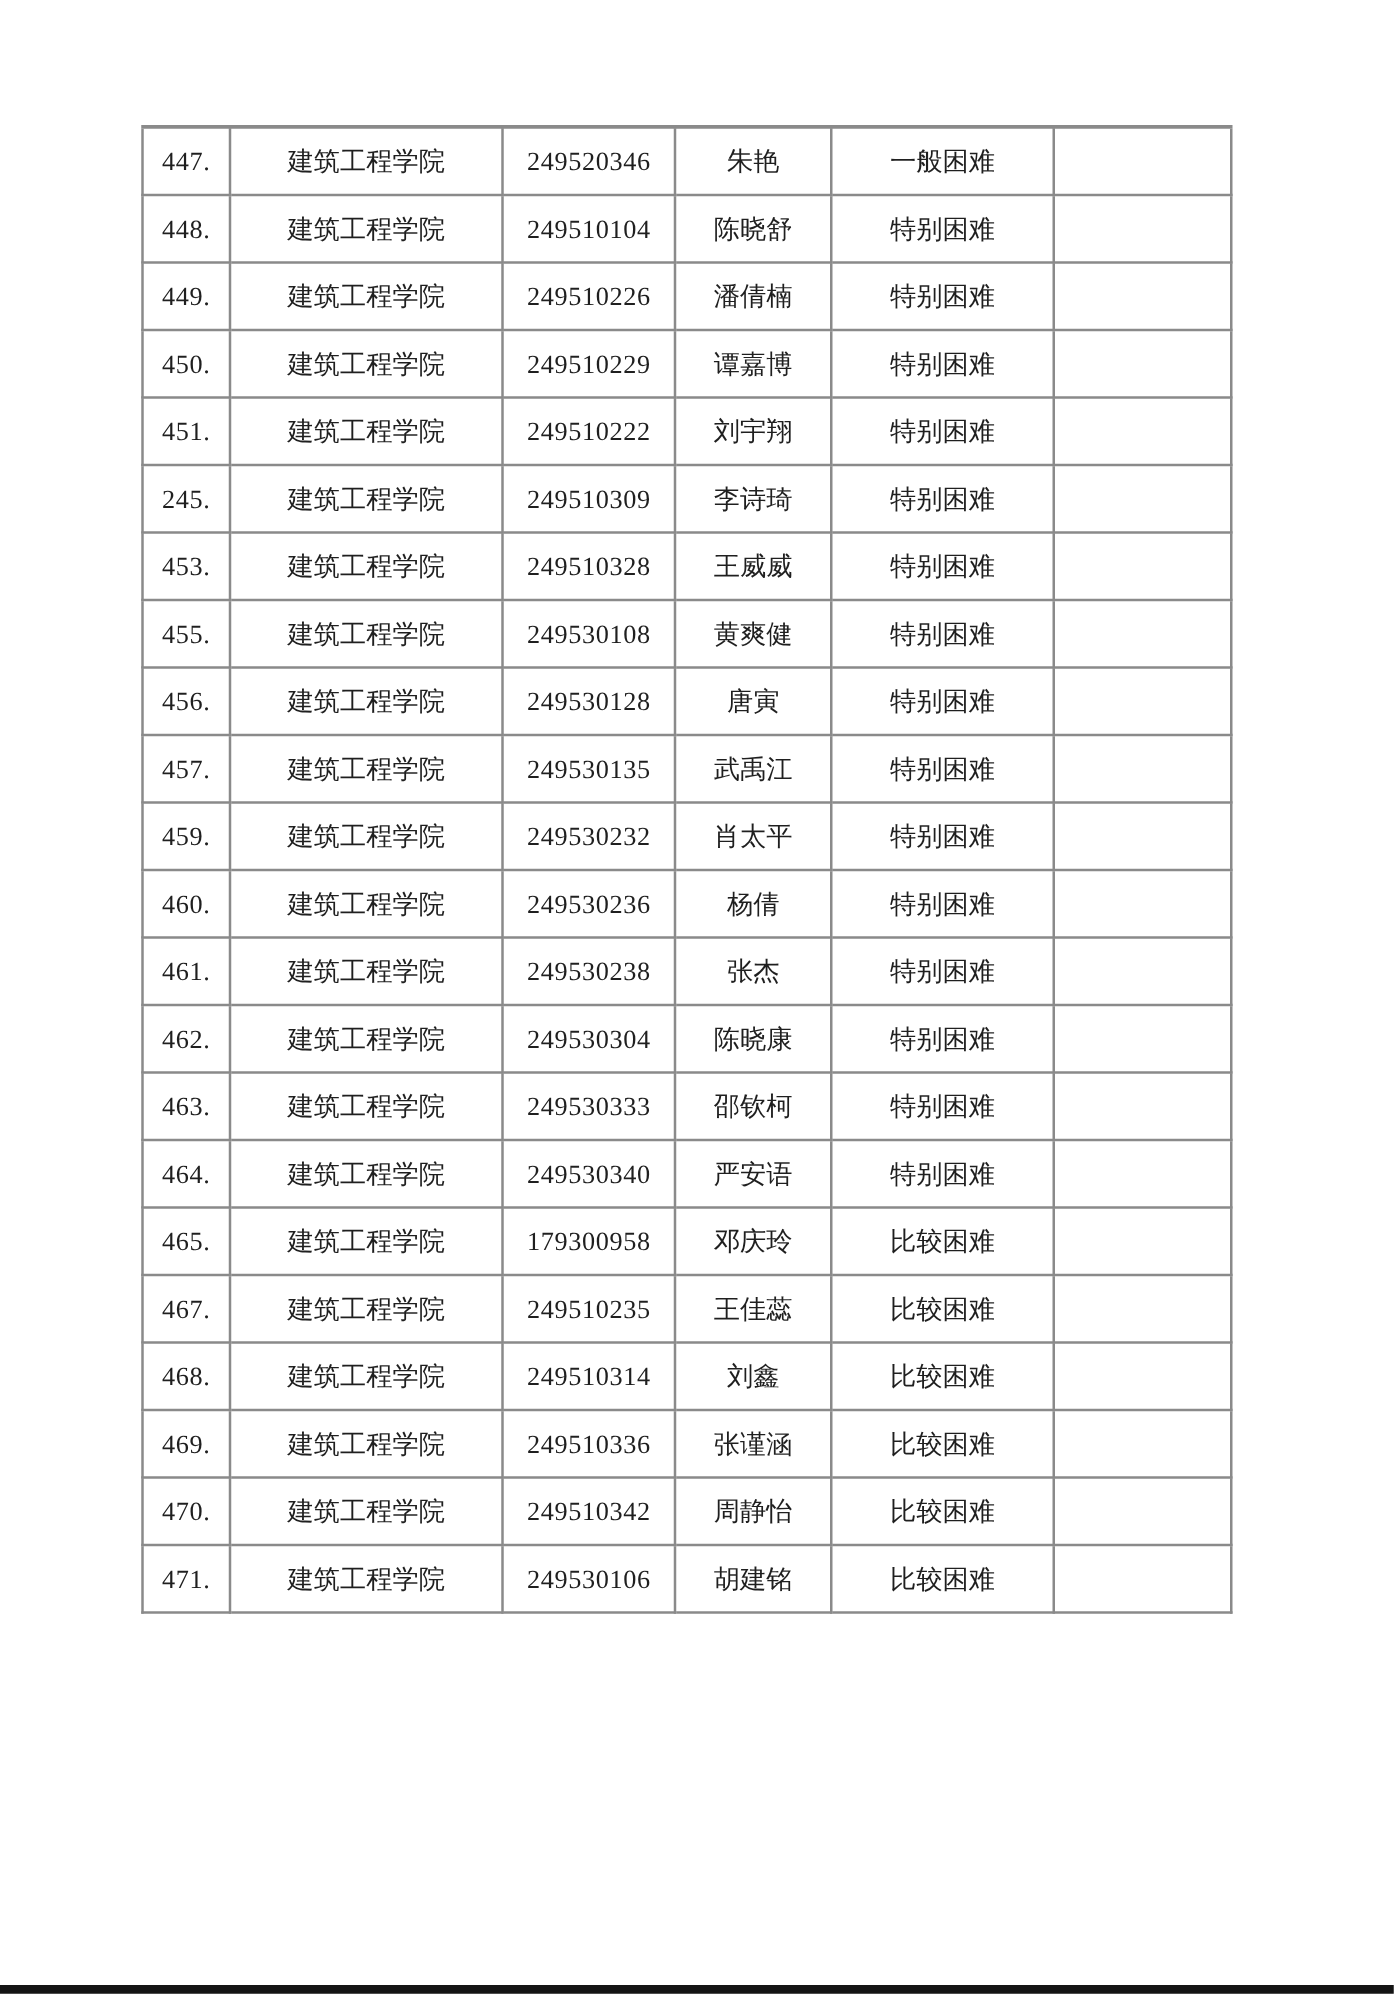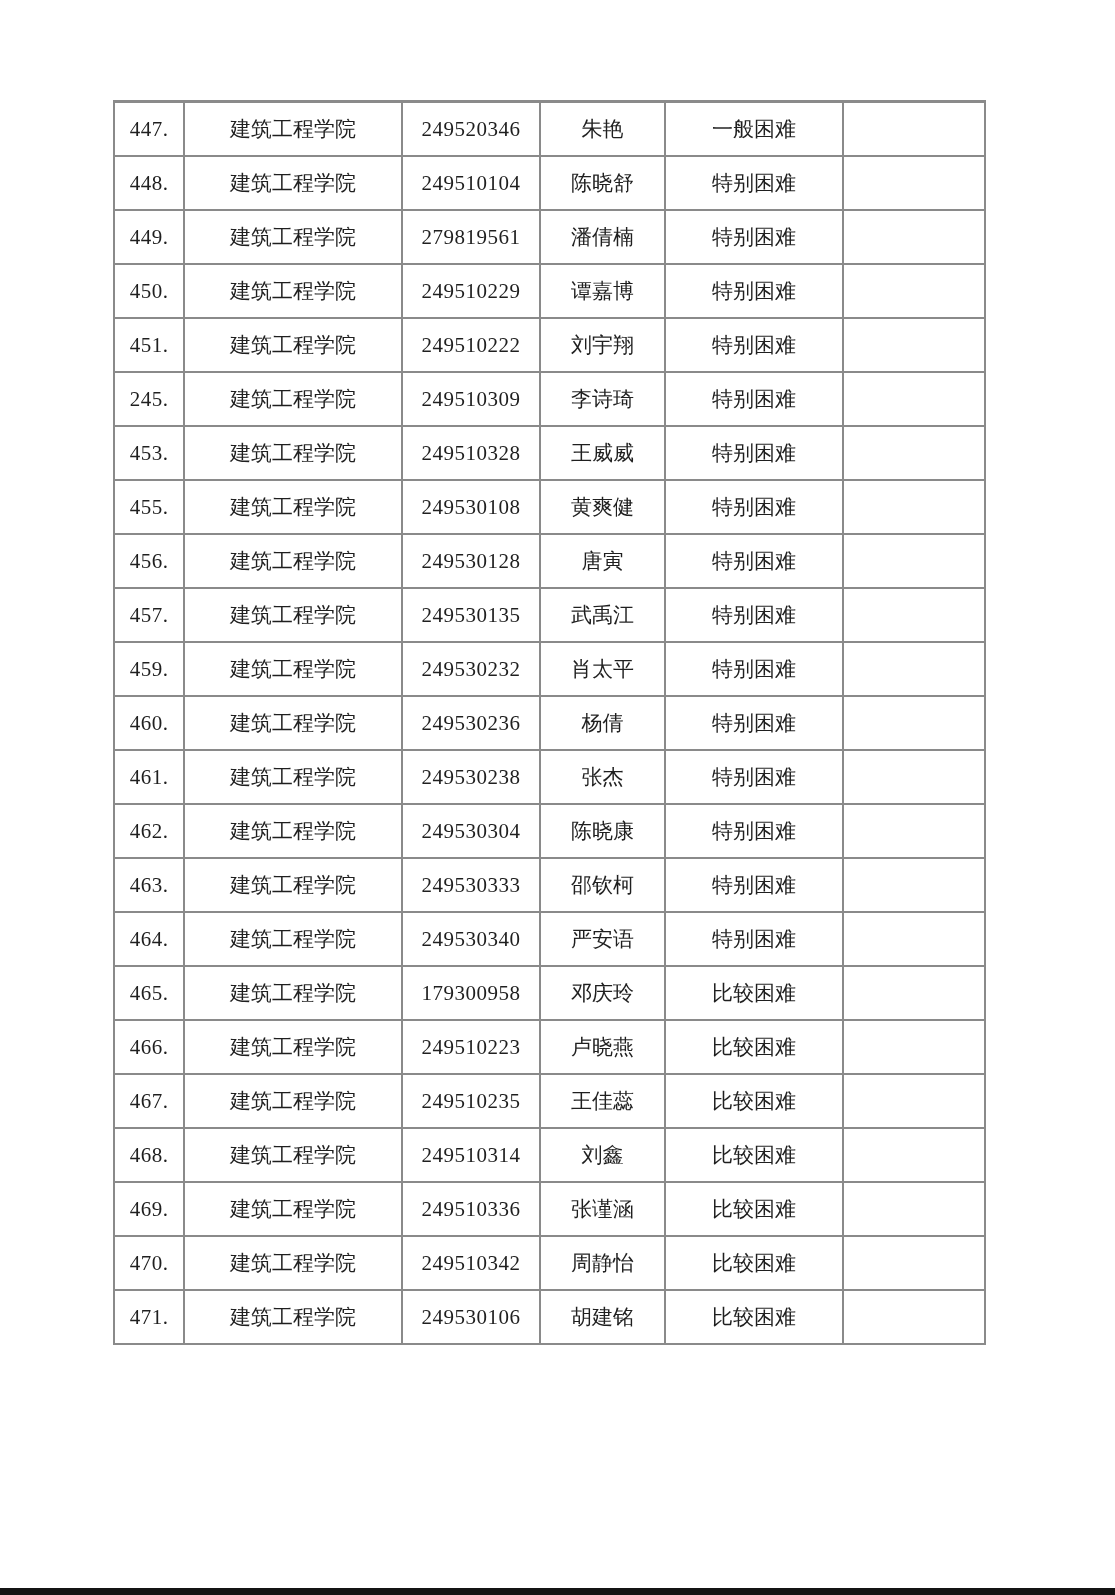--- a/index.html
+++ b/index.html
@@ -106,21 +106,21 @@
       </td>
     </tr>
         <tr>
       <td class="cell-index">
         <span>449.</span>
       </td>
       <td class="cell-college">
         <span>建筑工程学院</span>
       </td>
       <td class="cell-id">
-        <span>279819561</span>
+        <span>249510226</span>
       </td>
       <td class="cell-name">
         <span>潘倩楠</span>
       </td>
       <td class="cell-category">
         <span>特别困难</span>
       </td>
       <td class="cell-note">
         <span></span>
       </td>
@@ -390,40 +390,20 @@
         <span>465.</span>
       </td>
       <td class="cell-college">
         <span>建筑工程学院</span>
       </td>
       <td class="cell-id">
         <span>179300958</span>
       </td>
       <td class="cell-name">
         <span>邓庆玲</span>
-      </td>
-      <td class="cell-category">
-        <span>比较困难</span>
-      </td>
-      <td class="cell-note">
-        <span></span>
-      </td>
-    </tr>
-        <tr>
-      <td class="cell-index">
-        <span>466.</span>
-      </td>
-      <td class="cell-college">
-        <span>建筑工程学院</span>
-      </td>
-      <td class="cell-id">
-        <span>249510223</span>
-      </td>
-      <td class="cell-name">
-        <span>卢晓燕</span>
       </td>
       <td class="cell-category">
         <span>比较困难</span>
       </td>
       <td class="cell-note">
         <span></span>
       </td>
     </tr>
         <tr>
       <td class="cell-index">

